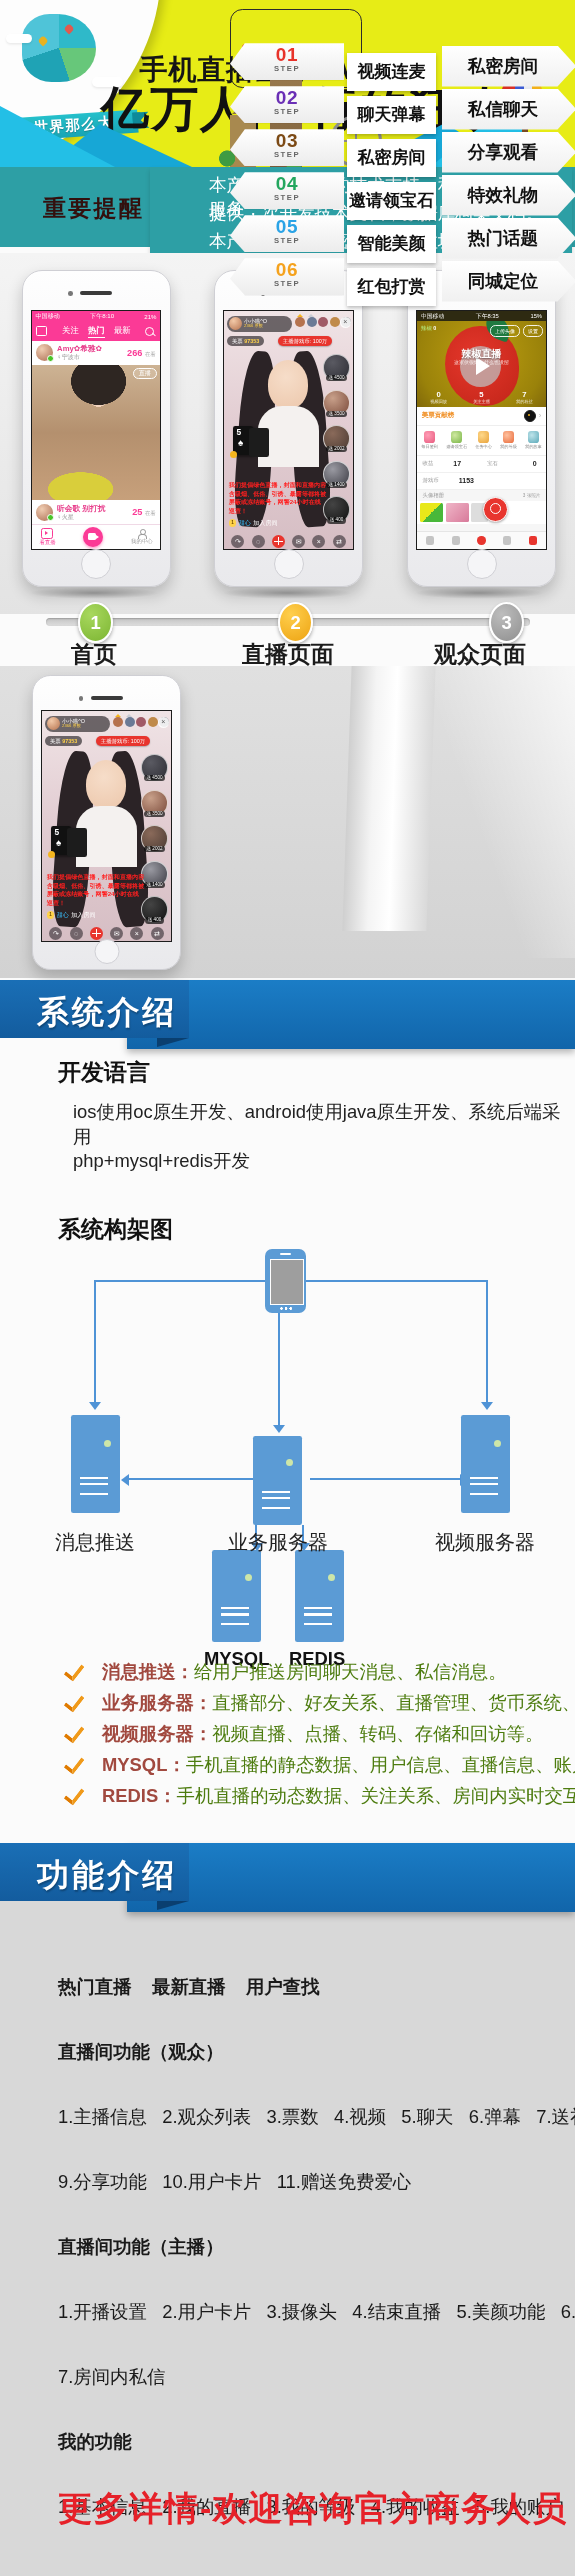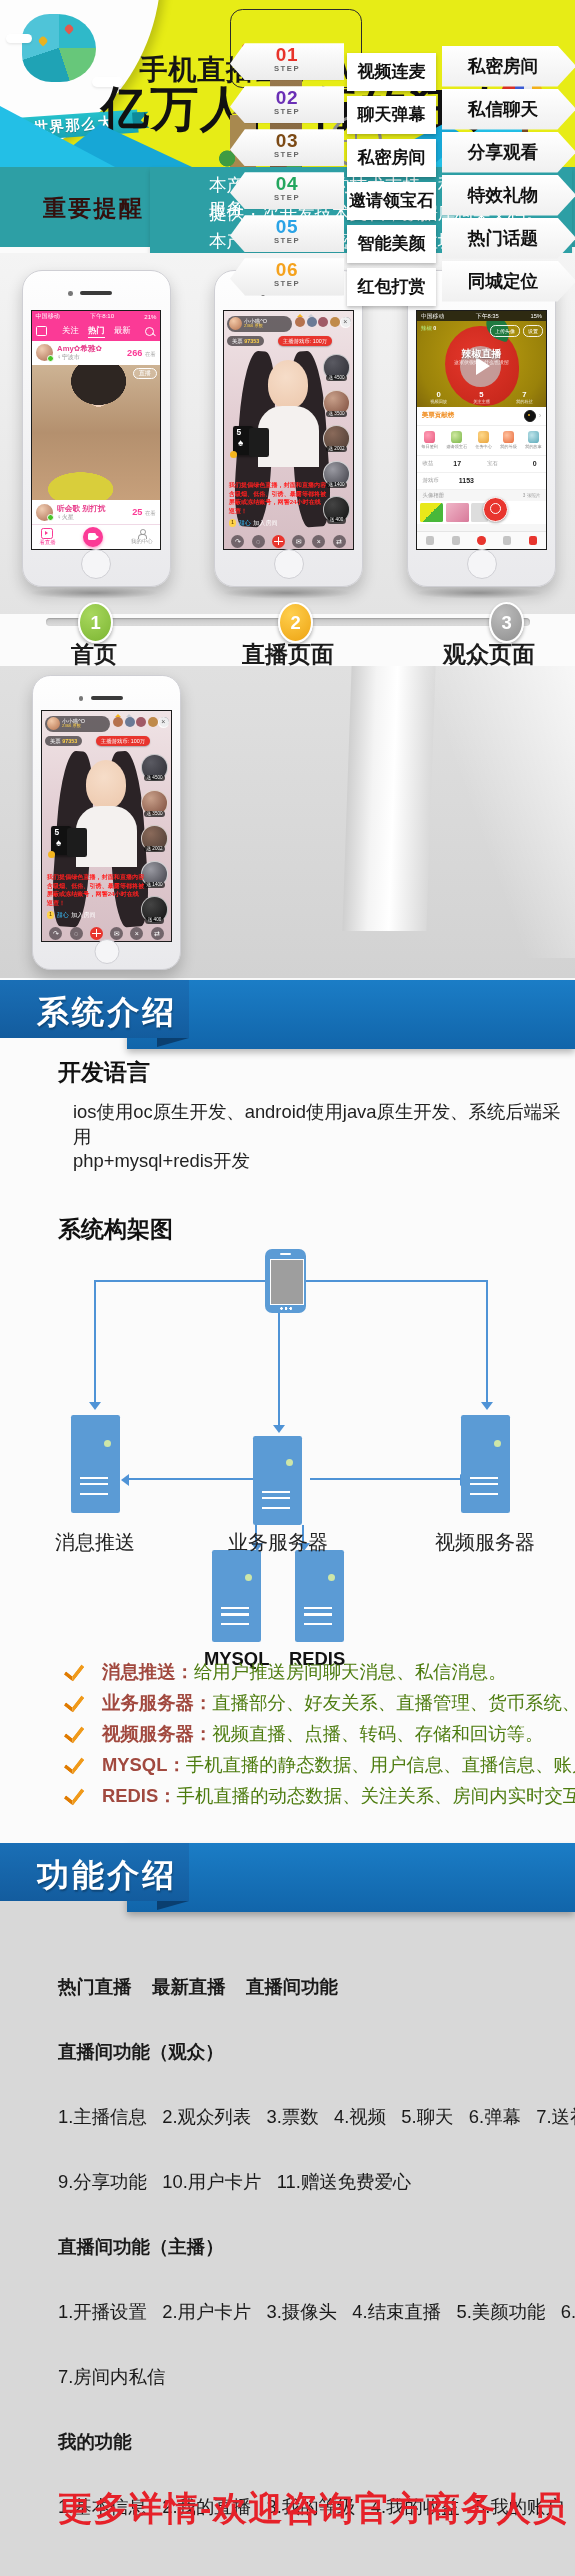--- a/index.html
+++ b/index.html
@@ -184,21 +184,21 @@
   .s3-tb{width:8.4px;height:8.4px;border-radius:2.3px;background:#c4c4c4;}
   .s3-tb.red{background:#e8352e;border-radius:50%;}
 
   
   .prog-bar{position:absolute;left:46px;top:618px;width:484px;height:7.7px;border-radius:4.6px;background:linear-gradient(180deg,#c3c3c3,#dedede);box-shadow:inset 0 0.8px 1.5px rgba(0,0,0,.25);}
   .prog-c{position:absolute;top:602px;width:31px;height:37px;border-radius:50%;border:2.3px solid #fff;color:#fff;font-size:18.4px;font-weight:700;display:flex;align-items:center;justify-content:center;box-shadow:0 2.3px 3.8px rgba(0,0,0,.3);}
   .prog-c.c1{left:78px;background:radial-gradient(circle at 35% 28%,#a8d85e,#7cb532);}
   .prog-c.c2{left:278px;background:radial-gradient(circle at 35% 28%,#ffcf4d,#eda312);}
   .prog-c.c3{left:489px;background:radial-gradient(circle at 35% 28%,#bdbdbd,#8f8f8f);}
   .prog-lb{position:absolute;top:639px;font-size:23px;font-weight:700;color:#1c1c1c;}
-  .prog-lb.l1{left:71px;} .prog-lb.l2{left:242px;} .prog-lb.l3{left:443px;}
+  .prog-lb.l1{left:71px;} .prog-lb.l2{left:242px;} .prog-lb.l3{left:434px;}
 
   
   .feat-sec{position:absolute;left:0;top:666px;width:575px;height:312px;background:linear-gradient(180deg,#e0e0e0,#d2d2d2);overflow:hidden;}
   .pillar{position:absolute;left:347px;top:0;width:84px;height:265px;background:linear-gradient(90deg,#cfcfcf,#f4f4f4 30%,#ffffff 55%,#d9d9d9);transform:skewX(-2deg);}
   .feat-shade{position:absolute;right:0;top:0;width:153px;height:292px;background:linear-gradient(250deg,rgba(255,255,255,.75),rgba(255,255,255,0) 60%);}
   .feat-rows{position:absolute;left:230px;top:41px;width:334px;}
   .feat-row{position:absolute;left:0;width:334px;height:43px;}
   .feat-step{position:absolute;left:0;top:2.3px;width:114px;height:37px;background:linear-gradient(180deg,#ffffff,#ececec);clip-path:polygon(0 55%,13% 0,100% 0,100% 100%,13% 100%);box-shadow:0 2.3px 3.1px rgba(0,0,0,.2);text-align:center;}
   .feat-num{font-size:19px;font-weight:700;line-height:20px;padding-top:1.5px;letter-spacing:0.8px;}
   .feat-word{font-size:7.7px;color:#666;letter-spacing:1.5px;line-height:7.7px;font-weight:700;}
@@ -744,21 +744,21 @@
     </div>
     <div class="bullet-row">
       <span class="check"></span>
       <span class="b-label">REDIS：</span>
       <span class="b-desc">手机直播的动态数据、关注关系、房间内实时交互数据。</span>
     </div>
   </div>
 
   <div class="fn-sec">
     <div class="fn-lines">
-      <div class="fn-line bold">热门直播    最新直播    直播间功能</div>
+      <div class="fn-line bold">热门直播    最新直播    用户查找</div>
       <div class="fn-line bold">直播间功能（观众）</div>
       <div class="fn-line">1.主播信息   2.观众列表   3.票数   4.视频   5.聊天   6.弹幕   7.送礼   8.私信</div>
       <div class="fn-line">9.分享功能   10.用户卡片   11.赠送免费爱心</div>
       <div class="fn-line bold">直播间功能（主播）</div>
       <div class="fn-line">1.开播设置   2.用户卡片   3.摄像头   4.结束直播   5.美颜功能   6.音乐播放器</div>
       <div class="fn-line">7.房间内私信</div>
       <div class="fn-line bold">我的功能</div>
       <div class="fn-line">1.基本信息   2.我的直播   3.我的等级   4.我的收益   5.我的账户   6.票粉丝榜</div>
       
       

